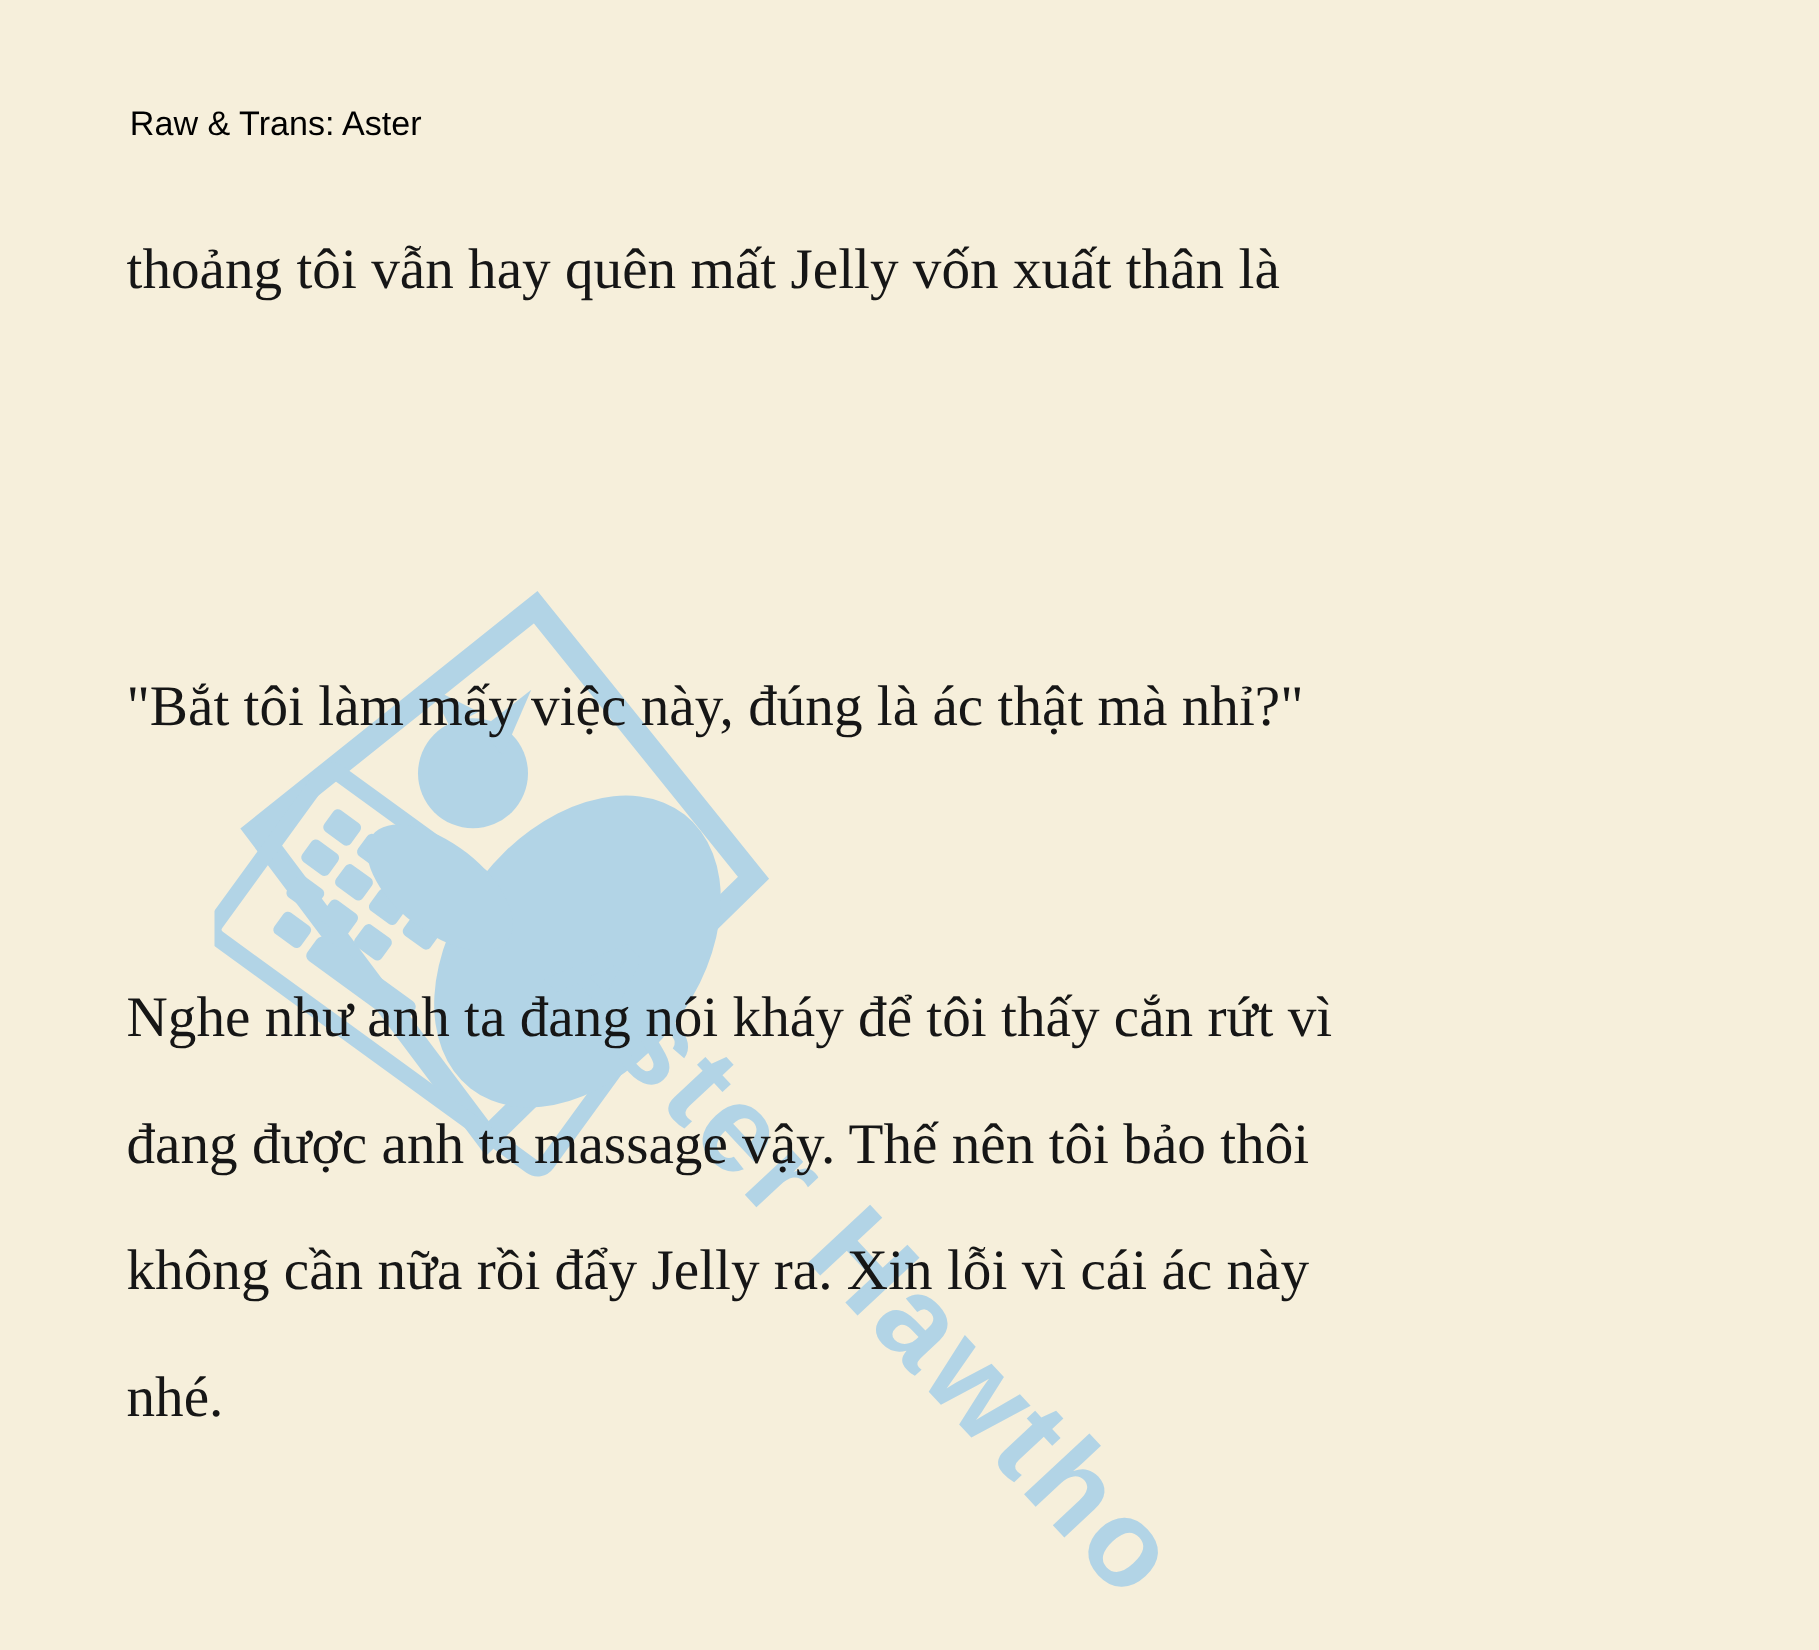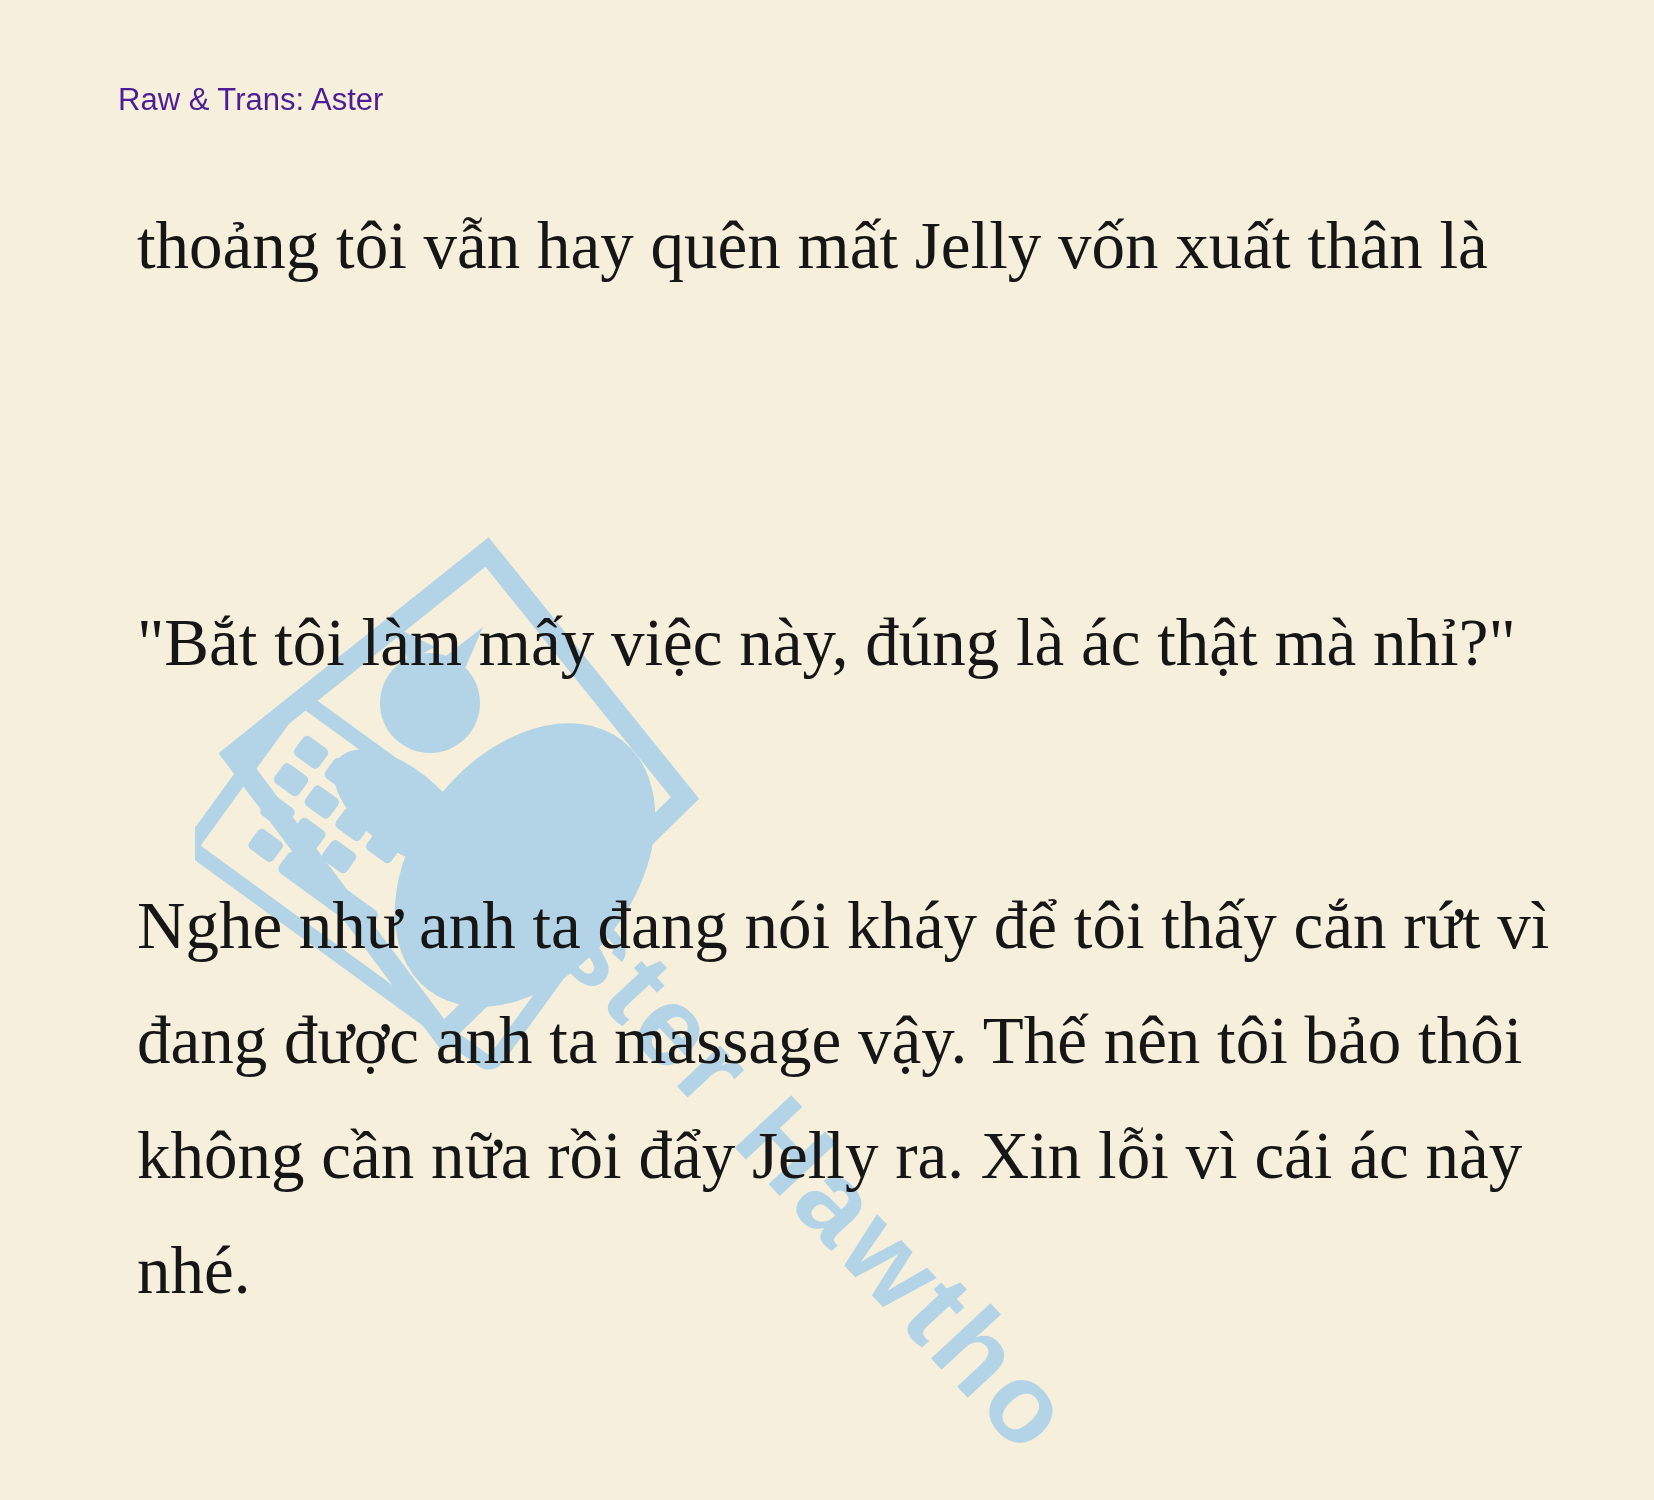--- a/index.html
+++ b/index.html
@@ -32,32 +32,31 @@
     font-size: 112px;
     letter-spacing: 5px;
     color: #b2d4e6;
     white-space: nowrap;
   }
   
   .text-layer { position: absolute; inset: 0; z-index: 2; }
   .credit {
     position: absolute;
     left: 118px;
-    top: 82px;
+    top: 95px;
     font-family: "Liberation Sans", "DejaVu Sans", sans-serif;
     font-size: 31px;
-    color: #4c1d95;
+    color: #000000;
   }
   .para {
     position: absolute;
     left: 115px;
     right: 90px;
-    font-size: 67px;
+    font-size: 52px;
     line-height: 115px;
-    margin-left: 22px;
   }
   .para .text-line { white-space: nowrap; }
   .p1 { top: 188px; }
   .p2 { top: 585px; }
   .p3 { top: 868px; }
 </style>
 </head>
 <body>
 
 <div class="page">

